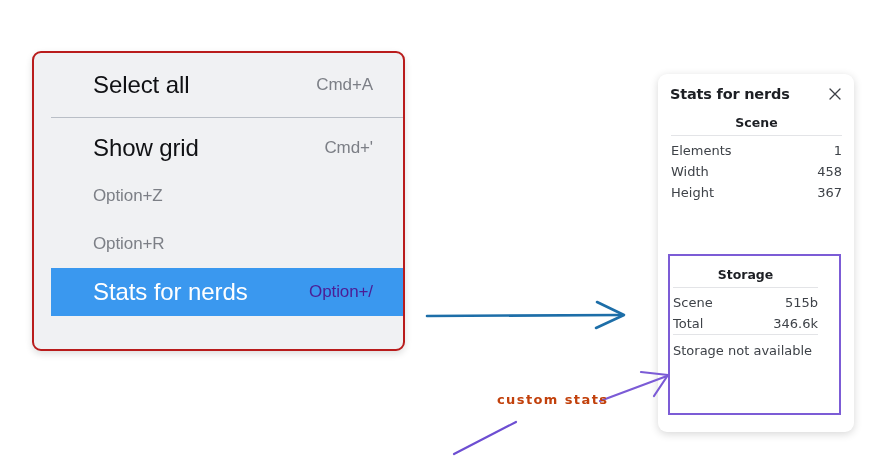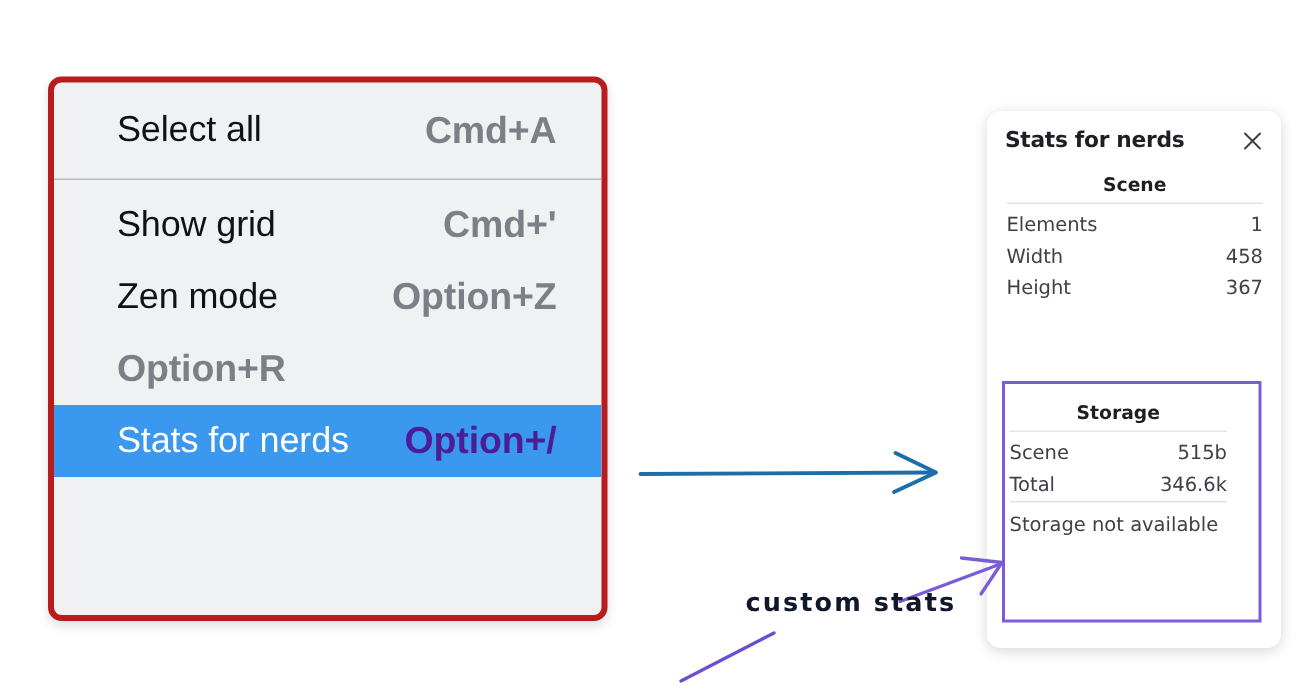--- a/index.html
+++ b/index.html
@@ -15,27 +15,28 @@
     font-family: "Liberation Sans", sans-serif;
     -webkit-font-smoothing: antialiased;
   }
 
   
   #context-menu {
     position: absolute;
     left: 32px;
     top: 51px;
     width: 373px;
-    height: 363px;
+    height: 300px;
     background: #f0f1f3;
-    border: 4px solid #b91c1c;
+    border: 2px solid #b91c1c;
     border-radius: 9px;
     box-sizing: border-box;
     box-shadow: 0 3px 7px rgba(0,0,0,0.13);
     overflow: hidden;
+    padding-left: 17px;
   }
   .menu-group {
     padding: 6px 0;
   }
   .menu-group.first {
     border-bottom: 1px solid #b9bec6;
     padding: 8px 0 8px 0;
   }
   .menu-item {
     height: 48px;
@@ -45,24 +46,23 @@
     padding: 0 30px 0 42px;
     box-sizing: border-box;
     cursor: default;
   }
   .menu-item .label {
     font-size: 24px;
     color: #101114;
     letter-spacing: -0.1px;
   }
   .menu-item .shortcut {
-    font-size: 25px;
+    font-size: 17px;
     color: #7c7f86;
     letter-spacing: -0.1px;
-    font-weight: bold;
   }
   .menu-item.selected {
     background: #3a98ef;
   }
   .menu-item.selected .label {
     color: #ffffff;
   }
   .menu-item.selected .shortcut {
     color: #4c1d95;
   }
@@ -163,24 +163,24 @@
     top: 0;
     width: 873px;
     height: 461px;
     pointer-events: none;
   }
   #annotation-label {
     position: absolute;
     left: 497px;
     top: 392px;
     font-family: "DejaVu Sans", sans-serif;
-    font-size: 17px;
+    font-size: 13px;
     font-weight: bold;
     letter-spacing: 1.4px;
-    color: #0f172a;
+    color: #c2410c;
     white-space: nowrap;
   }
 </style>
 </head>
 <body>
 
 <div id="context-menu">
 
   <div class="menu-group first">
     <div class="menu-item">
@@ -188,21 +188,20 @@
       <span class="shortcut">Cmd+A</span>
     </div>
   </div>
 
   <div class="menu-group">
     <div class="menu-item">
       <span class="label">Show grid</span>
       <span class="shortcut">Cmd+'</span>
     </div>
     <div class="menu-item">
-      <span class="label">Zen mode</span>
       <span class="shortcut">Option+Z</span>
     </div>
     <div class="menu-item">
       <span class="shortcut">Option+R</span>
     </div>
     <div class="menu-item selected">
       <span class="label">Stats for nerds</span>
       <span class="shortcut">Option+/</span>
     </div>
   </div>

